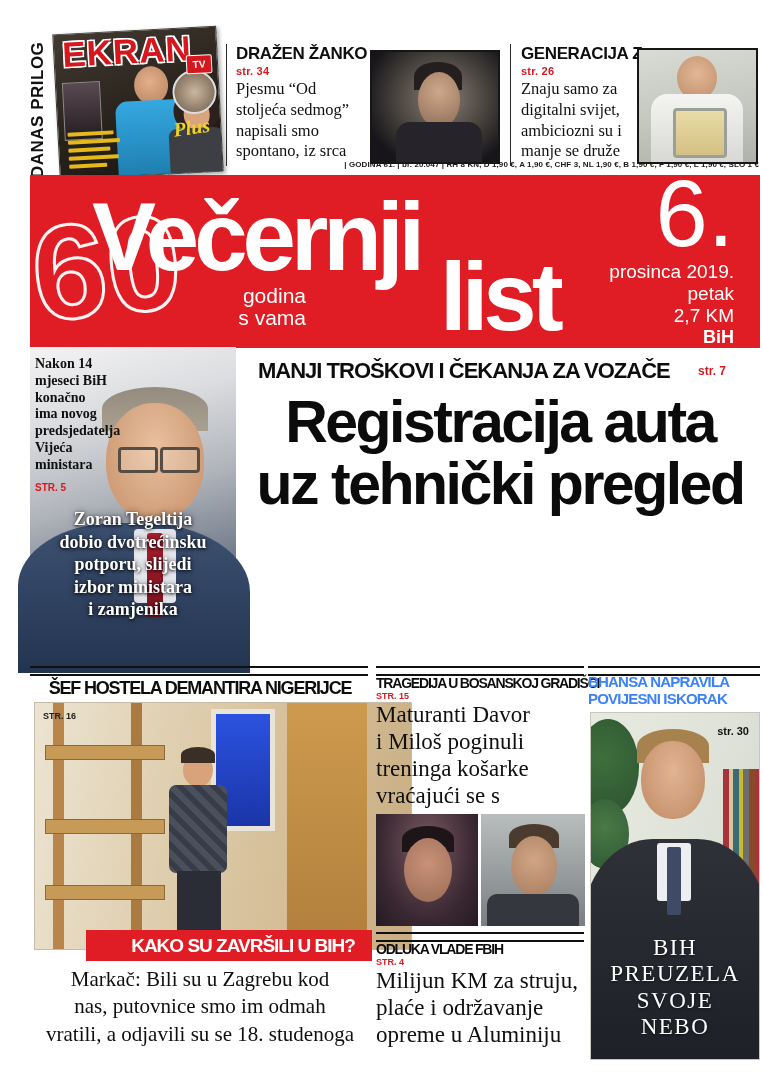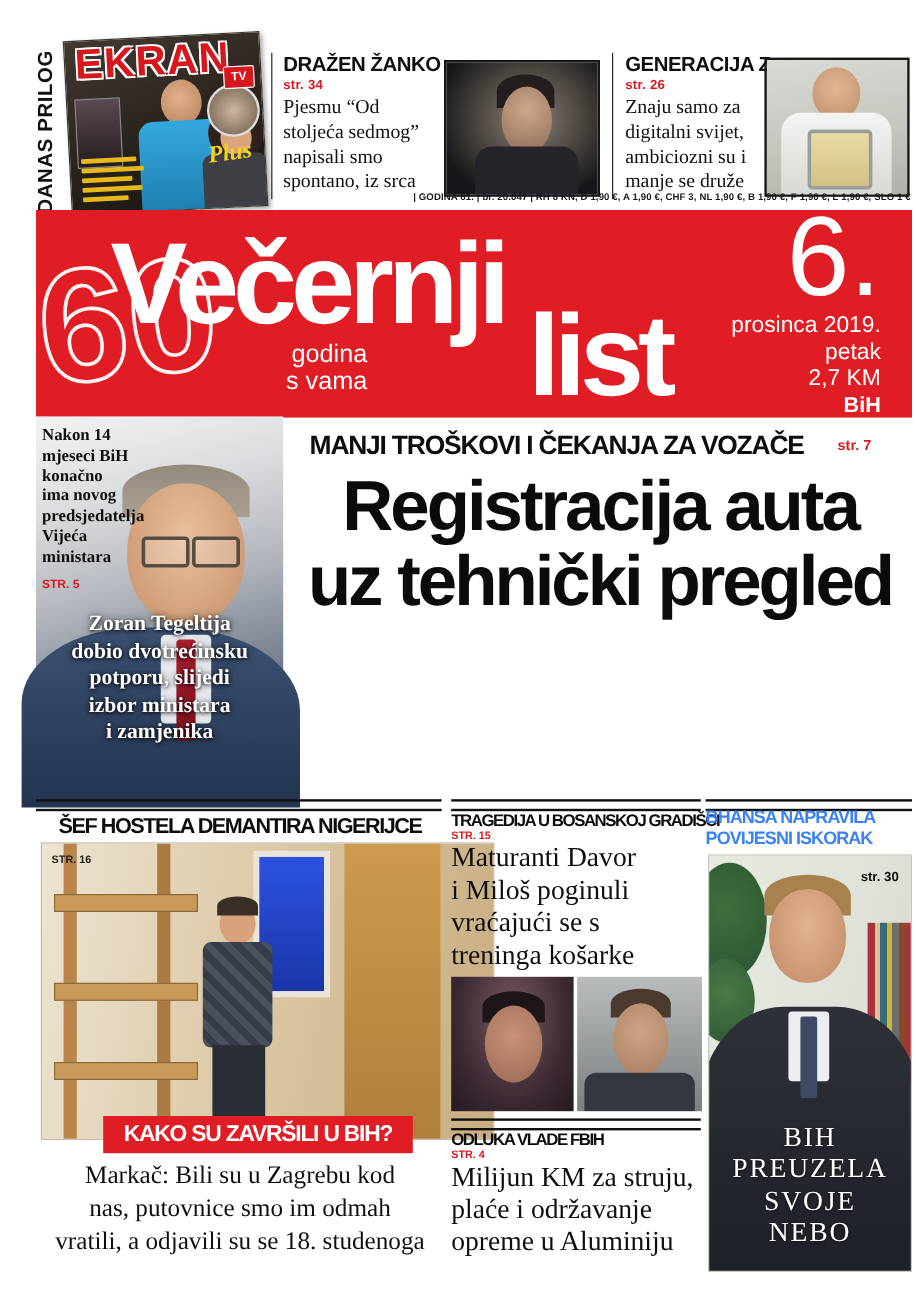--- a/index.html
+++ b/index.html
@@ -58,21 +58,21 @@
     letter-spacing:-2.5px;line-height:1.05;color:#0b0b0b;}
   .lead-headline span{display:block;white-space:nowrap;}
   .lead-deck{width:520px;text-align:center;font-family:"Liberation Serif",serif;
     font-size:18px;line-height:1.3;color:#101010;letter-spacing:-.2px;}
   .lead-deck span{display:block;white-space:nowrap;}
 
   
   .dbl-rule{height:6px;border-top:2px solid #101010;border-bottom:2px solid #101010;}
   .col-header{width:340px;text-align:center;font-weight:bold;font-size:18px;letter-spacing:-1.2px;color:#0d0d0d;}
   .badge{background:#e01d24;color:#fff;font-weight:bold;font-size:19px;letter-spacing:-1px;
-    text-align:center;line-height:31px;}
+    text-align:center;line-height:31px;padding-left:28px;}
   .quote{width:364px;text-align:center;font-family:"Liberation Serif",serif;
     font-size:21px;line-height:1.3;color:#0f0f0f;}
   .quote span{display:block;white-space:nowrap;}
   .small-kicker{font-weight:bold;font-size:14px;letter-spacing:-1.2px;color:#0d0d0d;white-space:nowrap;}
   .small-ref{font-weight:bold;font-size:9px;color:#d81920;}
   .col-headline{font-family:"Liberation Serif",serif;font-size:23px;line-height:1.17;color:#0f0f0f;}
   .col-headline span{display:block;white-space:nowrap;}
   .right-kicker{font-weight:bold;font-size:15px;letter-spacing:-.8px;line-height:1.1;color:#3b82f6;}
   .right-kicker span{display:block;}
   .photo-label-dark{position:absolute;font-weight:bold;font-size:9px;color:#23201c;}
@@ -218,22 +218,22 @@
     <span>Markač: Bili su u Zagrebu kod</span>
     <span>nas, putovnice smo im odmah</span>
     <span>vratili, a odjavili su se 18. studenoga</span>
   </div>
 
   <div class="abs small-kicker" style="left:376px;top:675px;">TRAGEDIJA U BOSANSKOJ GRADIŠCI</div>
   <div class="abs small-ref" style="left:376px;top:691px;">STR. 15</div>
   <div class="abs col-headline" style="left:376px;top:702px;">
     <span>Maturanti Davor</span>
     <span>i Miloš poginuli</span>
+    <span>treninga košarke</span>
     <span>vraćajući se s</span>
-    <span>treninga košarke</span>
   </div>
   <div class="abs" style="left:376px;top:814px;width:102px;height:112px;background:radial-gradient(ellipse at 50% 30%,#7a5a62 0%,#3a2832 65%,#241a22 100%);overflow:hidden;">
     <div class="abs" style="left:26px;top:12px;width:52px;height:26px;border-radius:50% 50% 0 0;background:#1d1518;"></div>
     <div class="abs" style="left:28px;top:24px;width:48px;height:64px;border-radius:50%;background:radial-gradient(circle at 50% 40%,#c99178,#9a6b55);"></div>
   </div>
   <div class="abs" style="left:481px;top:814px;width:104px;height:112px;background:linear-gradient(#b9bdbd,#7a7f82);overflow:hidden;">
     <div class="abs" style="left:28px;top:10px;width:50px;height:24px;border-radius:50% 50% 0 0;background:#4a3b2e;"></div>
     <div class="abs" style="left:30px;top:22px;width:46px;height:60px;border-radius:50%;background:radial-gradient(circle at 50% 40%,#d0a586,#a87c5e);"></div>
     <div class="abs" style="left:6px;top:80px;width:92px;height:32px;border-radius:10px 10px 0 0;background:#34383e;"></div>
   </div>

